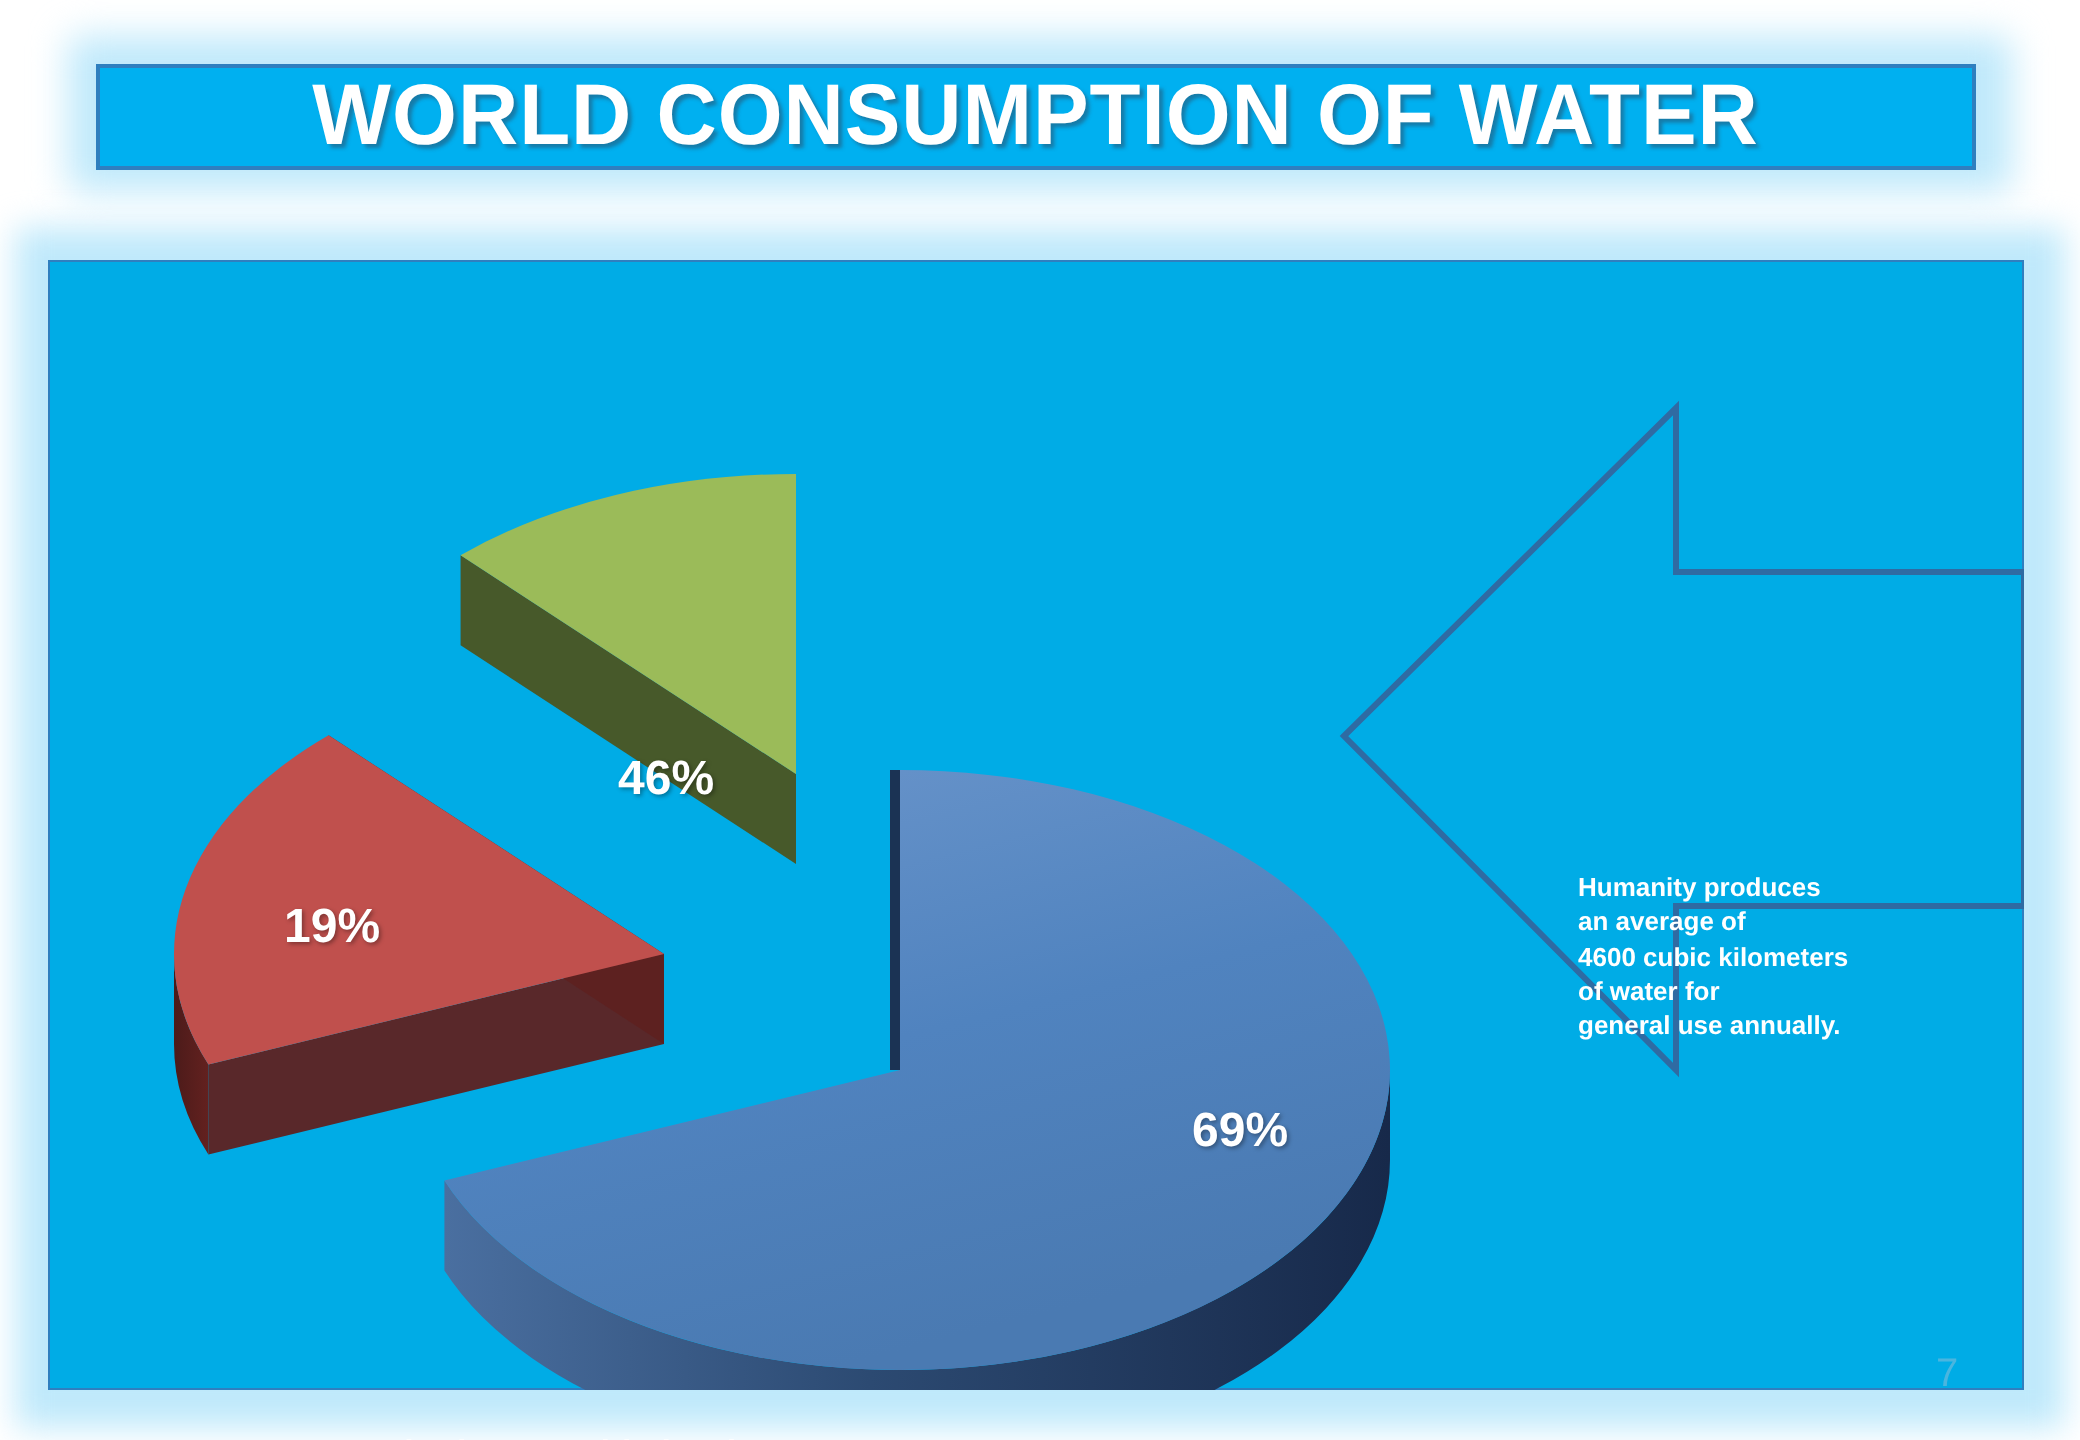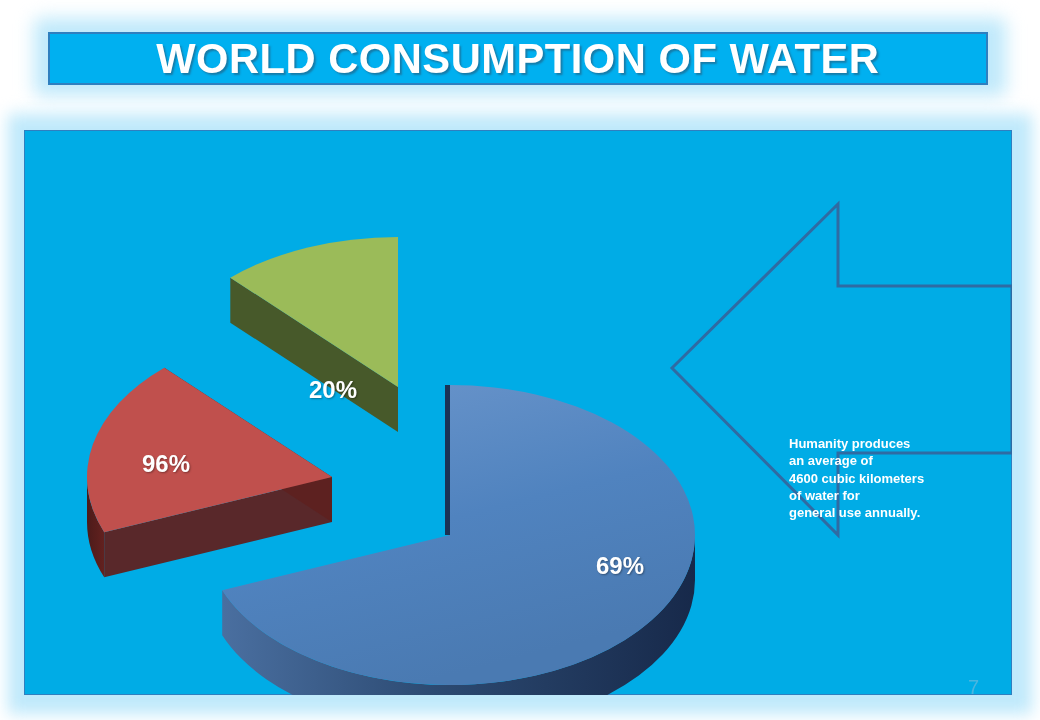--- a/index.html
+++ b/index.html
@@ -207,22 +207,22 @@
         <path d="M 308 347 L 80.20476095737848 402.2186829027018 A 245 150 0 0 1 140.2859590474712 237.6547058867883 Z" fill="#c0504d"></path>
         <path d="M 374 257 L 206.2859590474712 147.6547058867883 L 206.2859590474712 192.6547058867883 L 374 302 Z" fill="#4b5420" opacity="0.95"></path>
         <path d="M 374 257 L 373.99999999999994 107 L 373.99999999999994 152 L 374 302 Z" fill="#4b5420" opacity="0.95"></path>
         <path d="M 374 257 L 206.2859590474712 147.6547058867883 A 245 150 0 0 1 373.99999999999994 107 Z" fill="#9bbb59"></path>
         <path d="M 671 405 A 245 150 0 0 1 198.20476095737848 460.2186829027018 L 198.20476095737848 505.2186829027018 A 245 150 0 0 0 671 450 Z" fill="url(#blueSideGrad)"></path>
         <path d="M 426 405 L 426 255 A 245 150 0 1 1 198.20476095737848 460.2186829027018 Z" fill="url(#blueTopGrad)"></path>
         <path d="M 421 405 L 421 255 L 426 255 L 426 405 Z" fill="#1b3354"></path>
       </svg>
 
     <div class="pct-label" id="pct-blue">69%</div>
-    <div class="pct-label" id="pct-red">96%</div>
-    <div class="pct-label" id="pct-green">20%</div>
+    <div class="pct-label" id="pct-red">19%</div>
+    <div class="pct-label" id="pct-green">46%</div>
 
     <svg id="callout-svg" width="988" height="565" viewBox="0 0 988 565">
       <path d="M 648,238 L 814,74 L 814,156 L 988,156 L 988,323 L 814,323 L 814,405 Z" fill="none" stroke="#2f6ba3" stroke-width="3"></path>
     </svg>
     <div id="callout-text">Humanity produces
 an average of
 4600 cubic kilometers
  of water for
 general use annually.</div>
 

